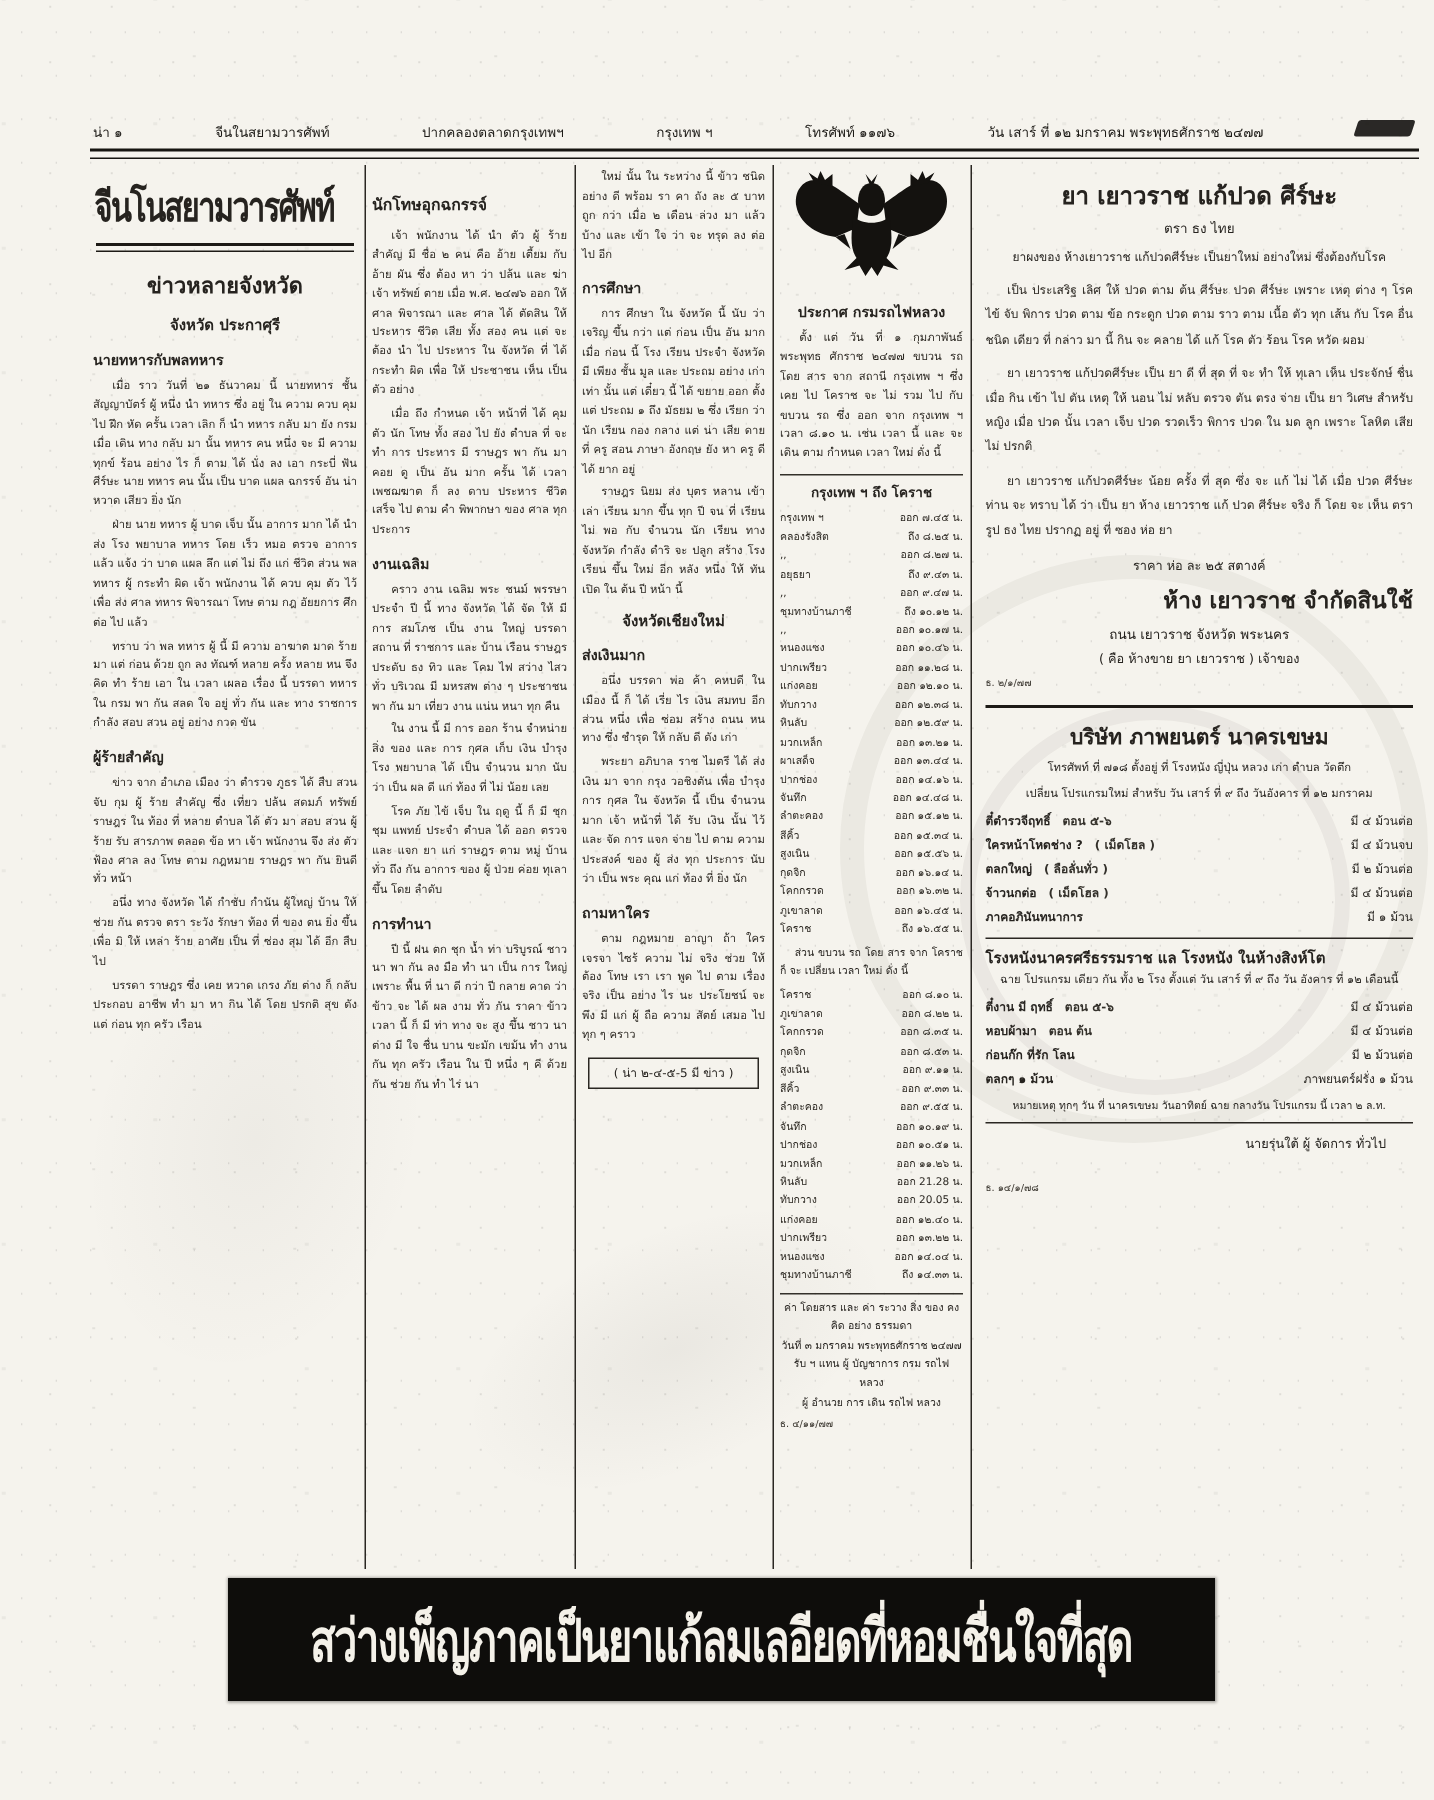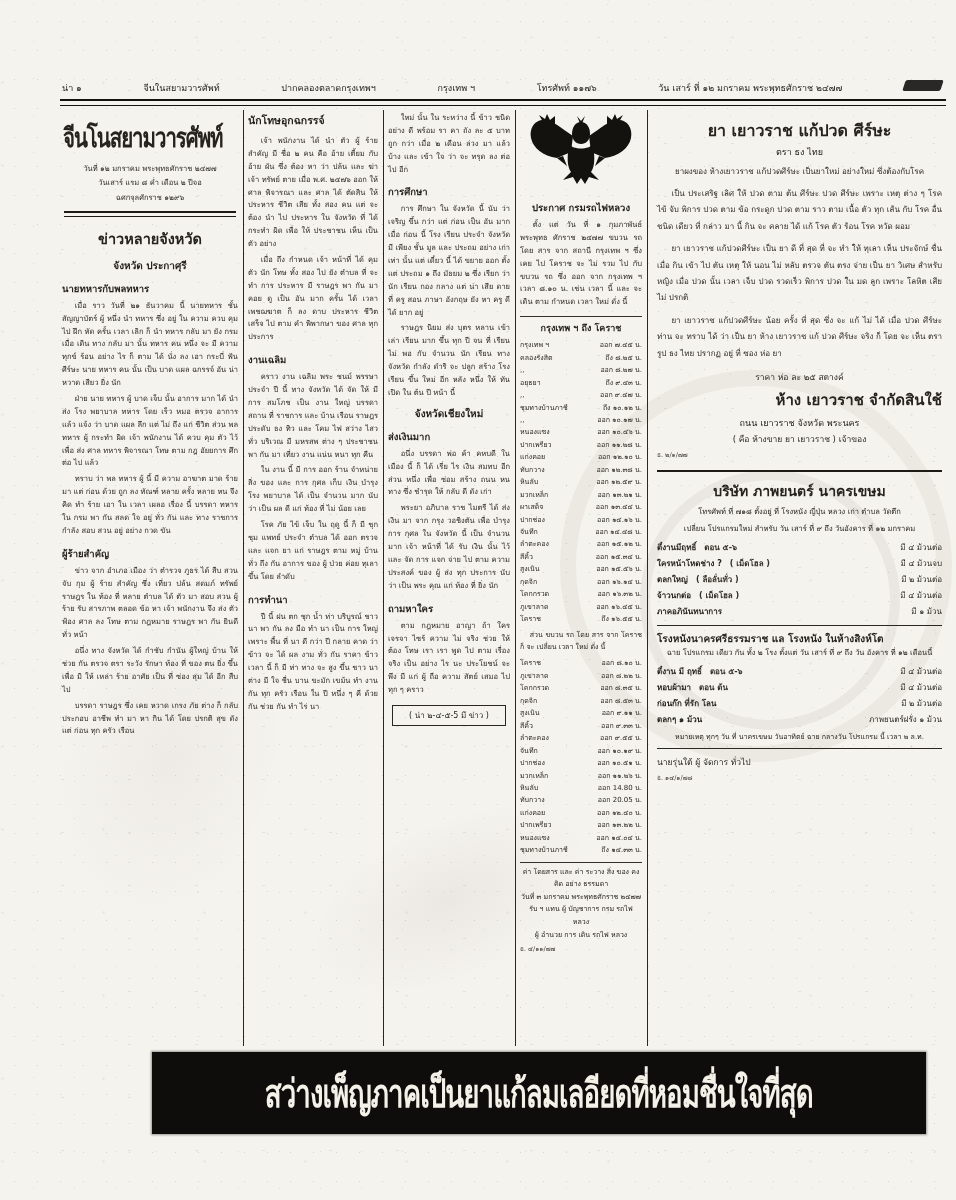--- a/index.html
+++ b/index.html
@@ -31,21 +31,21 @@
   .col:last-child{border-right:none;}
   .masthead{font-size:20px; font-weight:bold; white-space:nowrap;
     transform:scale(1.02,1.35); transform-origin:left top; margin:4px 0 14px 1px;
     font-family:"DejaVu Serif", serif; letter-spacing:-1px;}
   .dateline{font-size:7.5px; text-align:center; line-height:1.9; color:#2c2925;}
   .mh-rule{border-top:2px solid #1d1a16; border-bottom:1px solid #1d1a16; height:3px; margin:6px 2px;}
   .sec-head{font-size:14.5px; font-weight:bold; text-align:center; margin:10px 0 8px;
     font-family:"DejaVu Serif", serif;}
   .sub-center{font-size:10px; font-weight:bold; text-align:center; margin:6px 0;}
   .sub-left{font-size:9.5px; font-weight:bold; text-align:left; margin:8px 0 4px;}
-  .col-head{font-size:10.5px; font-weight:bold; margin:0 0 6px;}
+  .col-head{font-size:10.5px; font-weight:bold; margin:16px 0 6px;}
   p.b{font-size:7.5px; line-height:1.72; text-align:justify; text-indent:1.7em;
     margin:0 0 3px; color:#2a2620; word-break:break-word;}
   
   .garuda-wrap{text-align:center; margin:2px 0 4px;}
   .rail-head{font-size:9.5px; font-weight:bold; text-align:center; margin:3px 0 4px;}
   .tt-title{font-size:9px; font-weight:bold; text-align:center; margin:7px 0 4px;
     border-top:1px solid #33302a; padding-top:4px;}
   .ttrow{display:flex; justify-content:space-between; font-size:7px; line-height:1.78; color:#2a2620;}
   .ttrow .st{white-space:nowrap; overflow:hidden;}
   .ttrow .tm{white-space:nowrap; margin-left:4px;}
@@ -67,24 +67,24 @@
   .ad-rule{border-top:2px solid #1d1a16; margin:10px 0 8px;}
   .cin-head{font-size:14px; font-weight:bold; text-align:center; margin:4px 0 4px;
     font-family:"DejaVu Serif", serif;}
   .cin-head2{font-size:10px; font-weight:bold; text-align:left; margin:4px 0 1px;}
   .cin-line{font-size:7.5px; text-align:center; margin:1px 0 5px; line-height:1.6;}
   .filmrow{display:flex; align-items:baseline; font-size:8px; line-height:2.0;}
   .filmrow .ft{font-weight:bold; white-space:nowrap;}
   .filmrow .fn{margin-left:8px; color:#33302a; white-space:nowrap; overflow:hidden; flex:1;font-weight:bold;}
   .filmrow .fr{white-space:nowrap; margin-left:6px;}
   .cin-note{font-size:7px; text-align:center; margin:4px 0 2px; line-height:1.6;}
-  .cin-mgr{font-size:8.5px; margin:6px 18px 4px 0;}
+  .cin-mgr{font-size:8.5px; text-align:right; margin:6px 18px 18px 0;}
   .thinrule{border-top:1px solid #2a2722; margin:5px 0;}
   
-  .banner{position:absolute; top:1052px; left:152px; width:774px; height:82px;
+  .banner{position:absolute; top:1052px; left:152px; width:658px; height:82px;
     background:#0e0d0b; display:flex; align-items:center; justify-content:center; overflow:hidden;
     box-shadow:0 0 2px 1px rgba(20,18,14,.4);}
   .banner span{color:#f4f1e9; font-weight:bold; font-size:30px; white-space:nowrap;
     transform:scale(.92,1.3); font-family:"DejaVu Serif", serif; letter-spacing:-1px;}
   
   .notebox{border:1px solid #2a2722; font-size:8px; text-align:center; padding:3px 2px; margin:8px 4px 0;}
   
   .smudge{position:absolute; border-radius:50%; pointer-events:none;}
   .ring1{top:370px; left:560px; width:360px; height:360px; border:16px solid rgba(60,54,46,.05);}
   .ring2{top:470px; left:640px; width:240px; height:240px; border:10px solid rgba(60,54,46,.06);}
@@ -104,25 +104,20 @@
     <span class="itm">โทรศัพท์ ๑๑๗๖</span>
     <span class="itm">วัน เสาร์ ที่ ๑๒ มกราคม พระพุทธศักราช ๒๔๗๗</span>
     <span class="inkblot"></span>
   </div>
   <div class="toprule"></div>
 
   <div class="content">
 
     <div class="col">
       <div class="masthead">จีนโนสยามวารศัพท์</div>
-      <div class="dateline">
-        <div>วันที่ ๑๒ มกราคม พระพุทธศักราช ๒๔๗๗</div>
-        <div>วันเสาร์ แรม ๘ ค่ำ เดือน ๒ ปีจอ</div>
-        <div>ฉศกจุลศักราช ๑๒๙๖</div>
-      </div>
       <div class="mh-rule"></div>
       <div class="sec-head">ข่าวหลายจังหวัด</div>
       <div class="sub-center">จังหวัด ประกาศุรี</div>
       <div class="sub-left">นายทหารกับพลทหาร</div>
       <div>
 
       <p class="b">เมื่อ ราว วันที่ ๒๑ ธันวาคม นี้ นายทหาร ชั้น สัญญาบัตร์ ผู้ หนึ่ง นำ ทหาร ซึ่ง อยู่ ใน ความ ควบ คุม ไป ฝึก หัด ครั้น เวลา เลิก ก็ นำ ทหาร กลับ มา ยัง กรม เมื่อ เดิน ทาง กลับ มา นั้น ทหาร คน หนึ่ง จะ มี ความ ทุกข์ ร้อน อย่าง ไร ก็ ตาม ได้ นั่ง ลง เอา กระบี่ ฟัน ศีร์ษะ นาย ทหาร คน นั้น เป็น บาด แผล ฉกรรจ์ อัน น่า หวาด เสียว ยิ่ง นัก</p>
           <p class="b">ฝ่าย นาย ทหาร ผู้ บาด เจ็บ นั้น อาการ มาก ได้ นำ ส่ง โรง พยาบาล ทหาร โดย เร็ว หมอ ตรวจ อาการ แล้ว แจ้ง ว่า บาด แผล ลึก แต่ ไม่ ถึง แก่ ชีวิต ส่วน พล ทหาร ผู้ กระทำ ผิด เจ้า พนักงาน ได้ ควบ คุม ตัว ไว้ เพื่อ ส่ง ศาล ทหาร พิจารณา โทษ ตาม กฎ อัยยการ ศึก ต่อ ไป แล้ว</p>
           <p class="b">ทราบ ว่า พล ทหาร ผู้ นี้ มี ความ อาฆาต มาด ร้าย มา แต่ ก่อน ด้วย ถูก ลง ทัณฑ์ หลาย ครั้ง หลาย หน จึง คิด ทำ ร้าย เอา ใน เวลา เผลอ เรื่อง นี้ บรรดา ทหาร ใน กรม พา กัน สลด ใจ อยู่ ทั่ว กัน และ ทาง ราชการ กำลัง สอบ สวน อยู่ อย่าง กวด ขัน</p>
         </div>
@@ -367,21 +362,21 @@
             <span class="tm">ออก ๑๐.๕๑ น.</span>
           </div>
 
           <div class="ttrow">
             <span class="st">มวกเหล็ก</span>
             <span class="tm">ออก ๑๑.๒๖ น.</span>
           </div>
 
           <div class="ttrow">
             <span class="st">หินลับ</span>
-            <span class="tm">ออก 14.80 น.</span>
+            <span class="tm">ออก 21.28 น.</span>
           </div>
 
           <div class="ttrow">
             <span class="st">ทับกวาง</span>
             <span class="tm">ออก 20.05 น.</span>
           </div>
 
           <div class="ttrow">
             <span class="st">แก่งคอย</span>
             <span class="tm">ออก ๑๒.๔๐ น.</span>
@@ -430,21 +425,21 @@
       <div class="ad-owner">( คือ ห้างขาย ยา เยาวราช )  เจ้าของ</div>
       <div class="mark">ธ. ๒/๑/๗๗</div>
       <div class="ad-rule"></div>
 
       <div class="cin-head">บริษัท ภาพยนตร์ นาครเขษม</div>
       <div class="cin-line">โทรศัพท์ ที่ ๗๑๘  ตั้งอยู่ ที่ โรงหนัง ญี่ปุ่น หลวง เก่า  ตำบล วัดตึก</div>
       <div class="cin-line">เปลี่ยน โปรแกรมใหม่ สำหรับ วัน เสาร์ ที่ ๙ ถึง วันอังคาร ที่ ๑๒ มกราคม</div>
       <div>
 
           <div class="filmrow">
-            <span class="ft">ตี๋งานมีฤทธิ์</span>
+            <span class="ft">ตี๋ตำรวจีฤทธิ์</span>
             <span class="fn">ตอน ๕-๖</span>
             <span class="fr">มี ๔ ม้วนต่อ</span>
           </div>
 
           <div class="filmrow">
             <span class="ft">ใครหน้าโหดช่าง ?</span>
             <span class="fn">( เม็ดโฮล )</span>
             <span class="fr">มี ๔ ม้วนจบ</span>
           </div>
 

